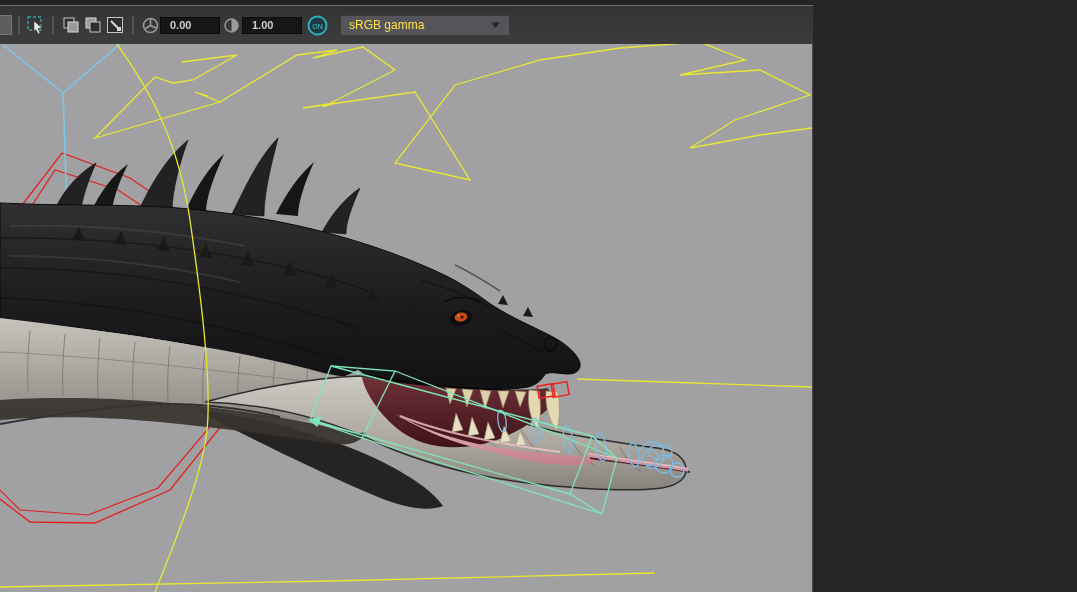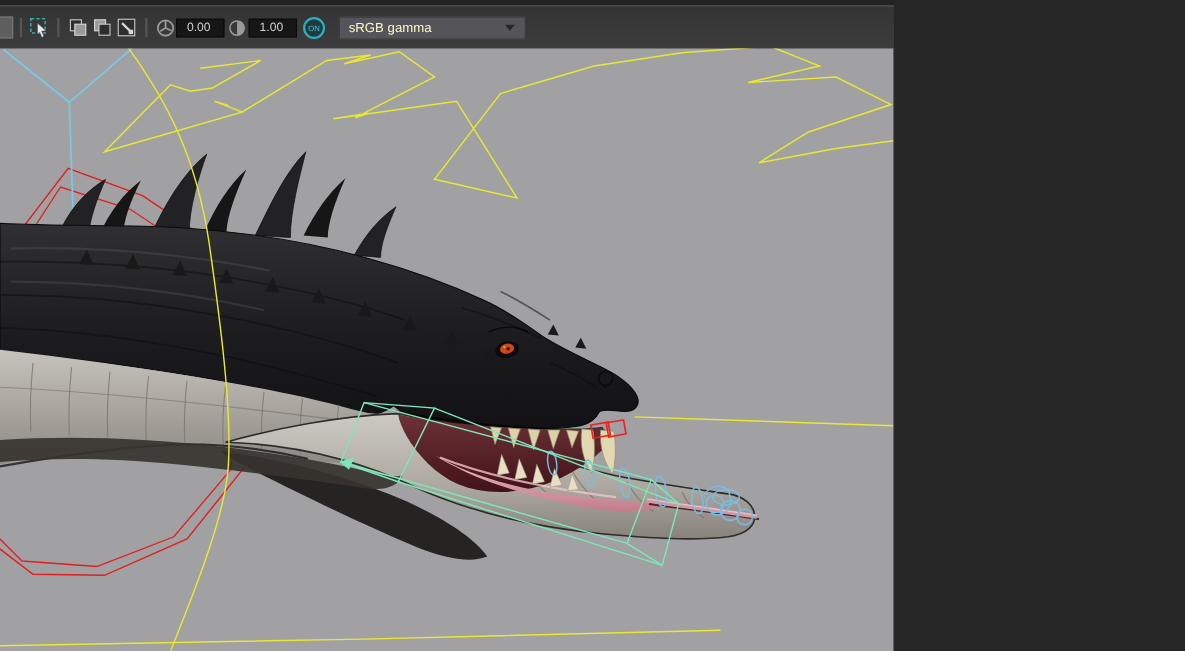--- a/index.html
+++ b/index.html
@@ -7,24 +7,24 @@
        font-family:"Liberation Sans",sans-serif;font-size:12px;color:#c8c8c8;-webkit-user-select:none;}
   .abs{position:absolute;}
 
   
   #vp-pane{left:0;top:0;width:813px;height:592px;background:#232323;}
   #vp-topline{left:0;top:5px;width:813px;height:1px;background:#6e6e6e;}
   #vp-toolbar{left:0;top:6px;width:813px;height:38px;background:linear-gradient(#343434,#3c3c3c);
               display:flex;align-items:center;border-bottom:1px solid #2a2a2a;}
   .tb-sep{width:2px;height:18px;background:#555;margin:0 6px;border-radius:1px;}
   .tb-btn{height:20px;display:flex;align-items:center;justify-content:center;}
-  .tb-field{width:44px;height:17px;background:#161616;border:1px solid #0a0a0a;color:#cfcfcf;
-            font-size:11px;line-height:17px;padding-left:9px;box-sizing:border-box;}
+  .tb-field{width:60px;height:17px;background:#161616;border:1px solid #0a0a0a;color:#cfcfcf;
+            font-size:11px;line-height:17px;padding-left:9px;box-sizing:border-box;font-weight:bold;}
   #vp-dropdown{width:152px;height:19px;background:#54545a;border:1px solid #3a3a3a;margin-left:8px;
-               display:flex;align-items:center;justify-content:space-between;padding:0 8px;color:#fef9c3;}
+               display:flex;align-items:center;justify-content:space-between;padding:0 8px;color:#fde047;}
   #vp-canvas{left:0;top:44px;width:812px;height:548px;background:#a1a1a3;border-right:1px solid #4a4a4a;}
 
   
   #panel{left:813px;top:0;width:264px;height:592px;background:#262626;}
 </style>
 </head>
 <body>
 
 <div id="app">
 

